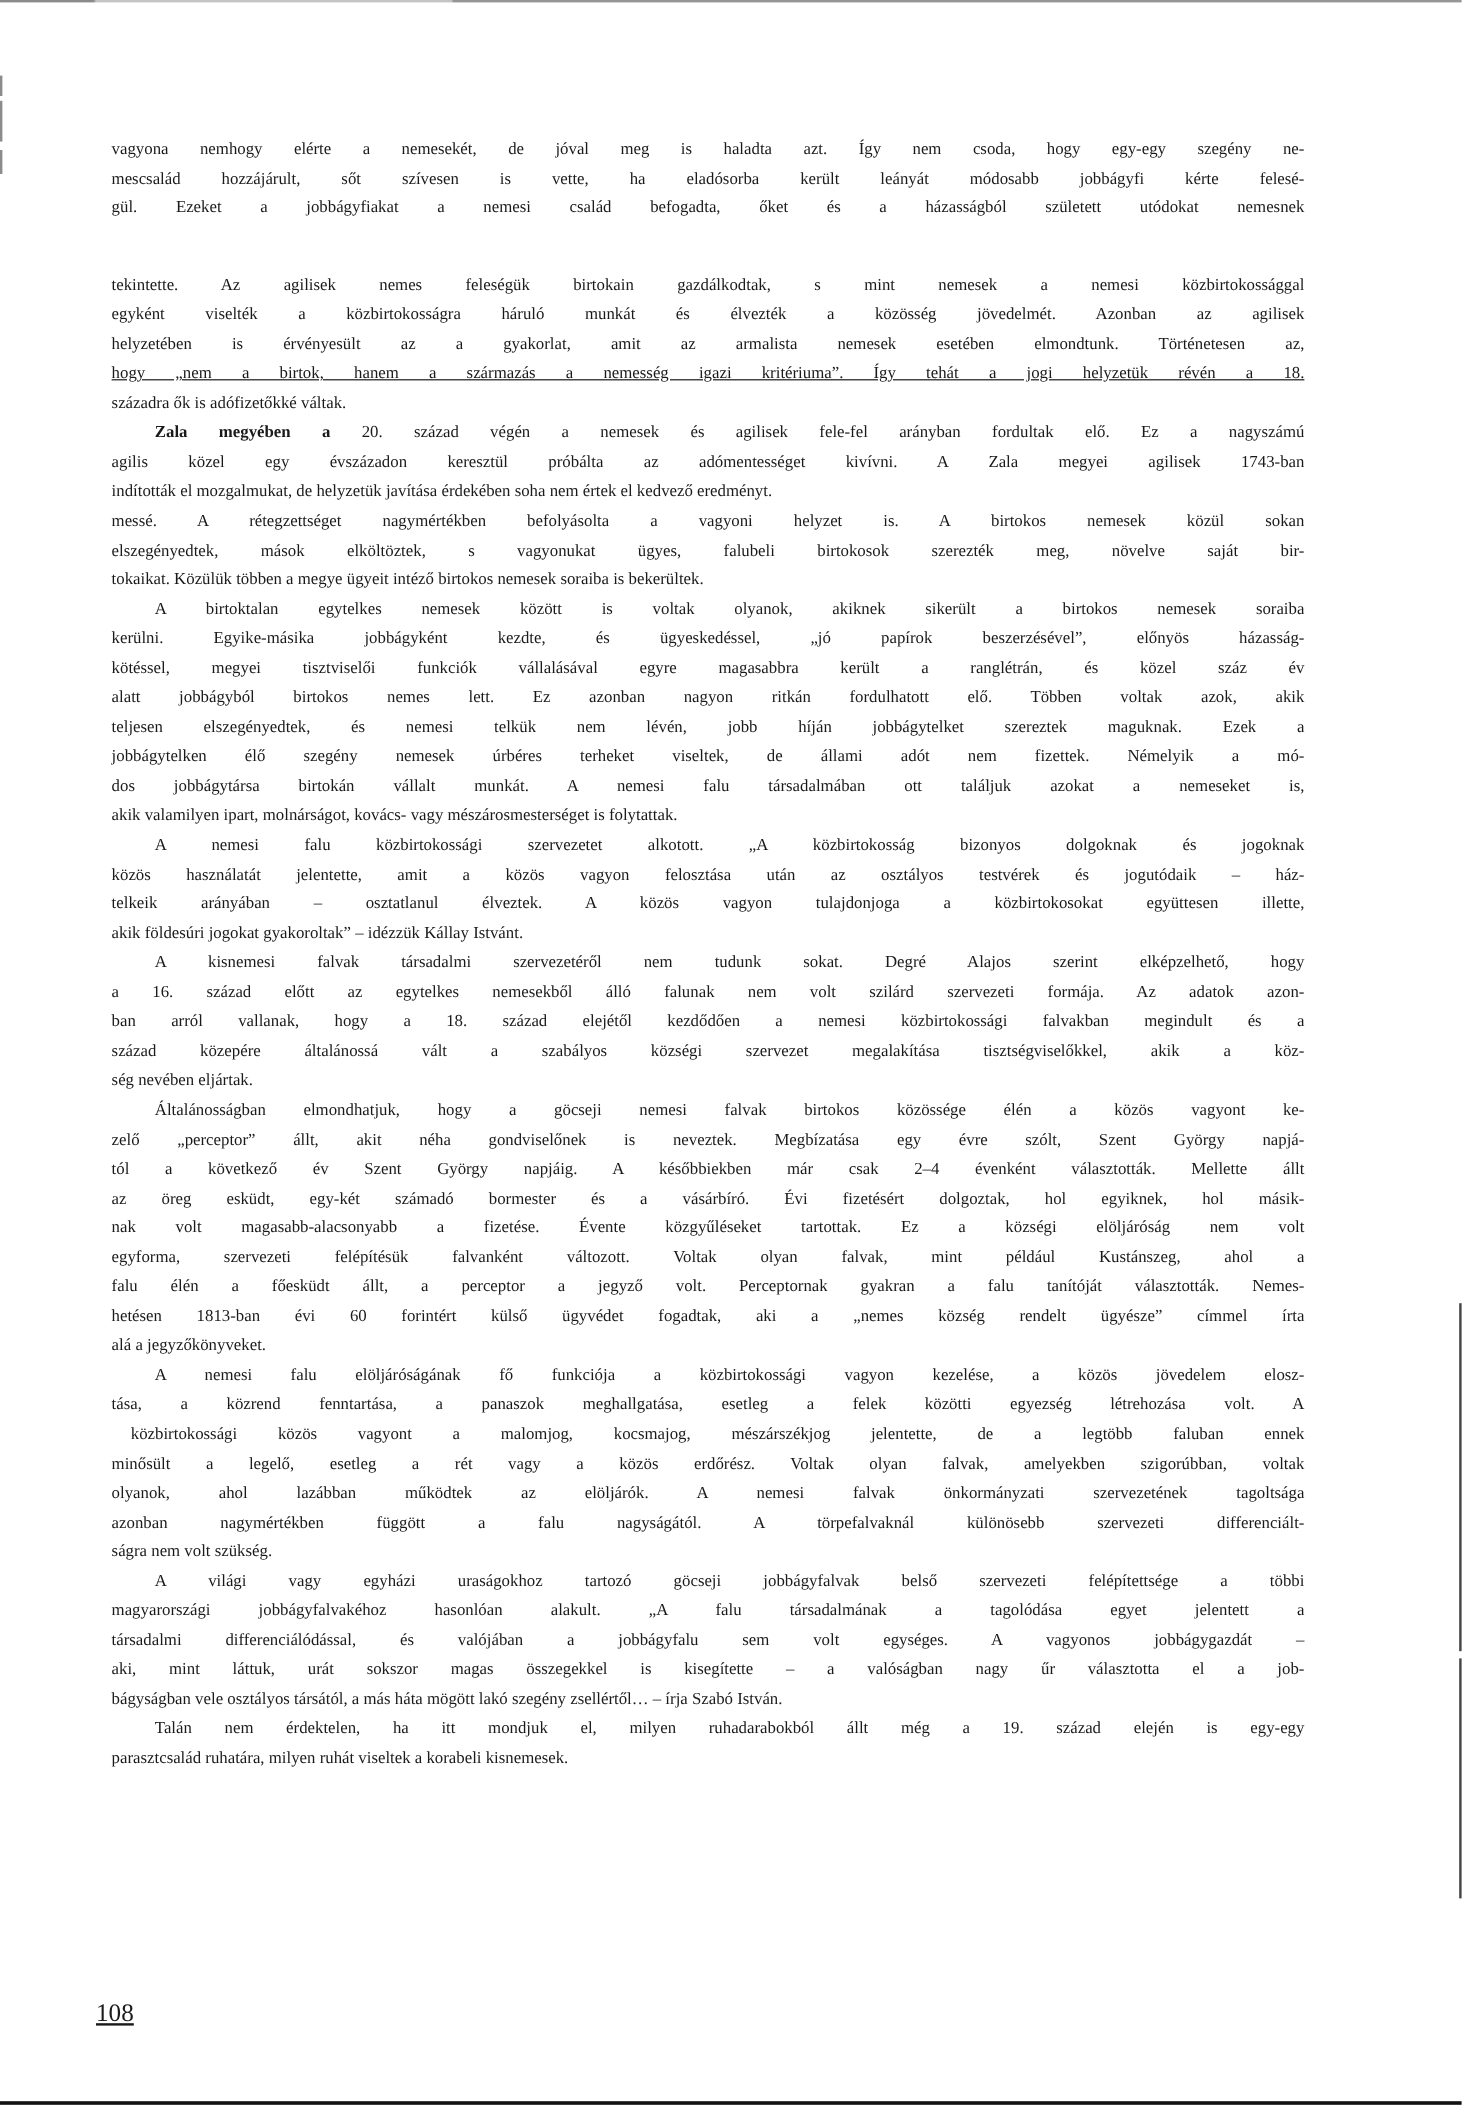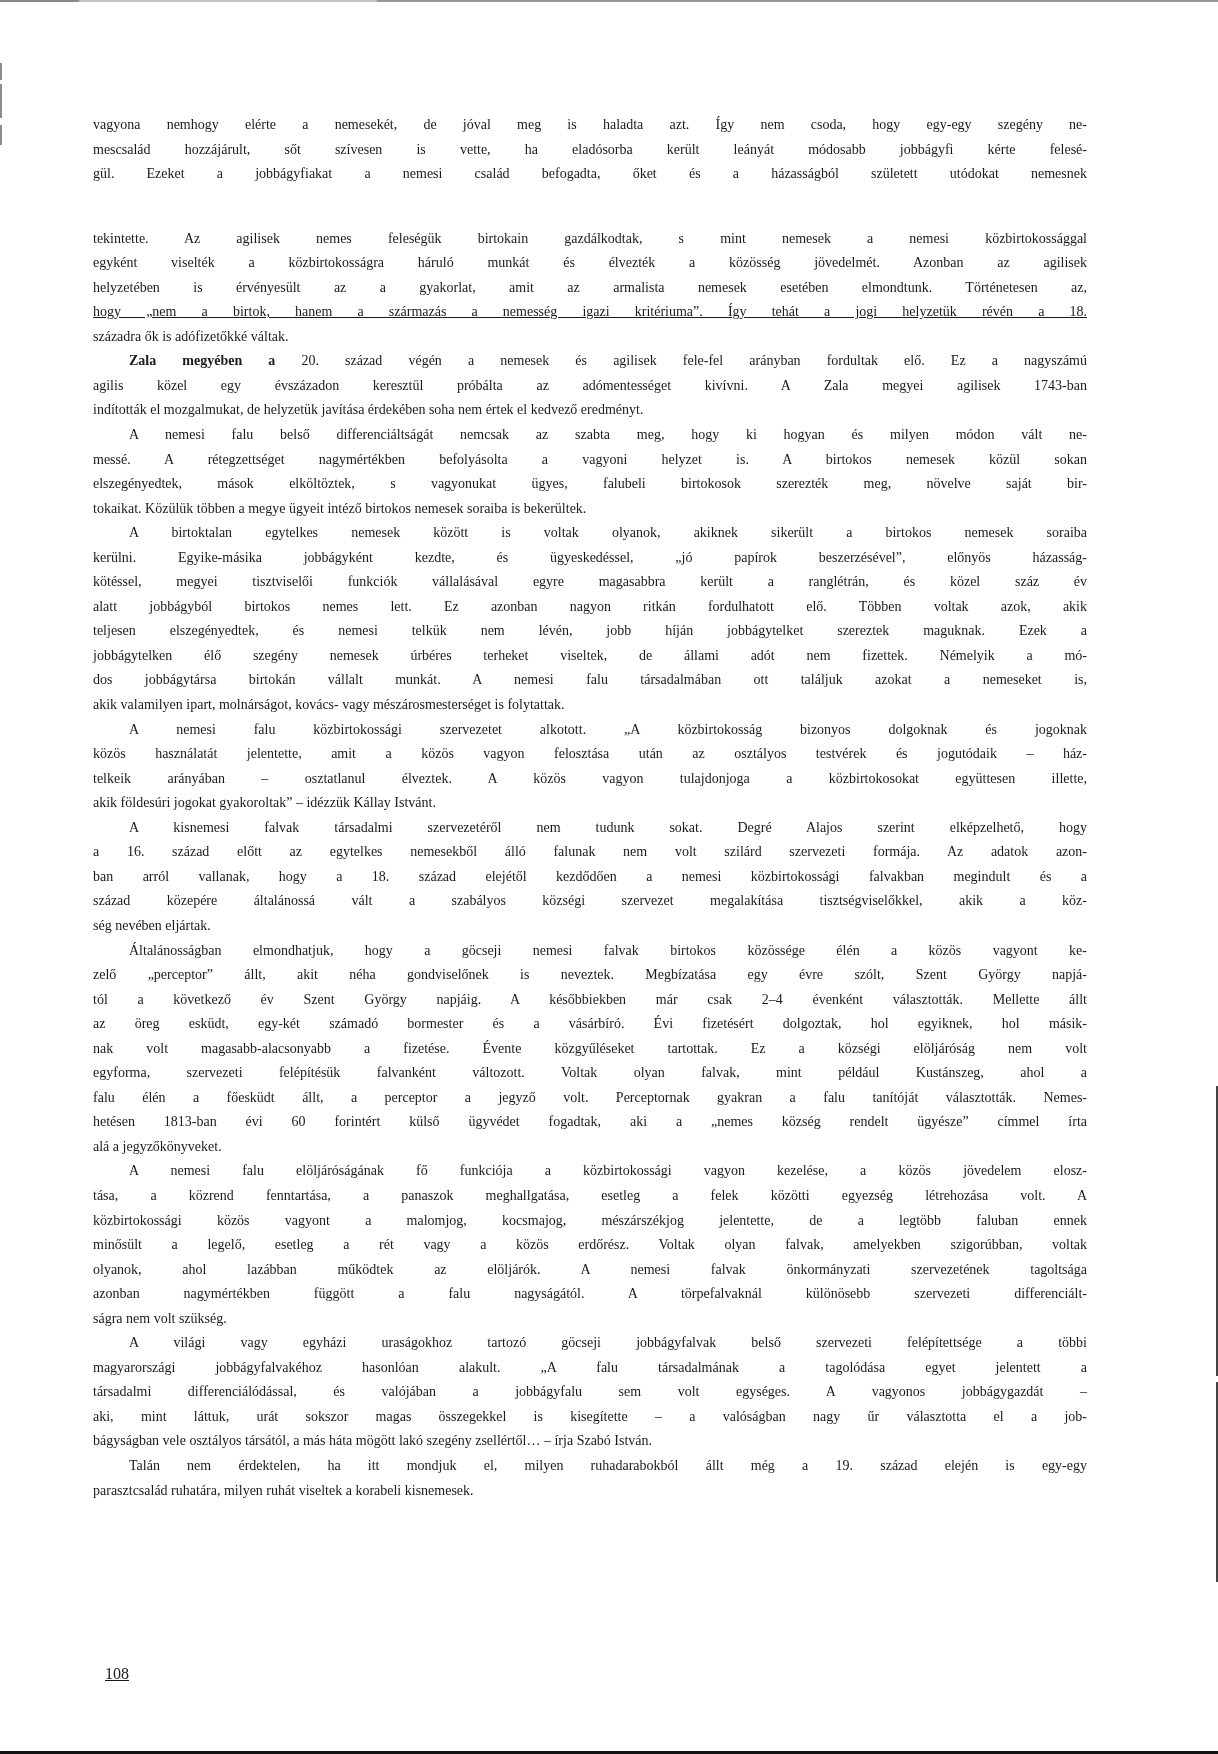--- a/index.html
+++ b/index.html
@@ -24,21 +24,21 @@
   .para { margin: 0; }
   .line {
     display: block; text-align: justify; text-align-last: justify;
     white-space: nowrap; height: 24.55px;
   }
   .line.last { text-align-last: left; }
   .line.indent { padding-left: 36px; }
   .line.short { text-align: left; text-align-last: left; }
   .bold { font-weight: bold; }
   .page-number {
-    position: absolute; left: 105px; top: 1665px; font-size: 16px; text-decoration: underline;
+    position: absolute; left: 80px; top: 1665px; font-size: 21px; text-decoration: underline;
   }
 </style>
 </head>
 <body>
 
 <div class="scan-top"></div>
 <div class="scan-left" style="top:63px;height:17px;"></div>
 <div class="scan-left" style="top:84px;height:34px;"></div>
 <div class="scan-left" style="top:125px;height:20px;"></div>
 <div class="scan-right" style="top:1086px;height:290px;"></div>
@@ -57,21 +57,20 @@
     <span class="line last short">századra ők is adófizetőkké váltak.</span>
   </p>
 
   <p class="para">
     <span class="line indent" style="white-space: nowrap;"><span class="bold">Zala megyében a </span><span>20. század végén a nemesek és agilisek fele-fel arányban fordultak elő. Ez a nagyszámú</span></span>
     <span class="line" style="white-space: nowrap;">agilis közel egy évszázadon keresztül próbálta az adómentességet kivívni. A Zala megyei agilisek 1743-ban</span>
     <span class="line last short">indították el mozgalmukat, de helyzetük javítása érdekében soha nem értek el kedvező eredményt.</span>
   </p>
 
   <p class="para">
-    <span class="line indent" style="white-space: nowrap;">A nemesi falu belső differenciáltságát nemcsak az szabta meg, hogy ki hogyan és milyen módon vált ne-</span>
     <span class="line" style="white-space: nowrap;">messé. A rétegzettséget nagymértékben befolyásolta a vagyoni helyzet is. A birtokos nemesek közül sokan</span>
     <span class="line" style="white-space: nowrap;">elszegényedtek, mások elköltöztek, s vagyonukat ügyes, falubeli birtokosok szerezték meg, növelve saját bir-</span>
     <span class="line last short">tokaikat. Közülük többen a megye ügyeit intéző birtokos nemesek soraiba is bekerültek.</span>
   </p>
 
   <p class="para">
     <span class="line indent" style="white-space: nowrap;">A birtoktalan egytelkes nemesek között is voltak olyanok, akiknek sikerült a birtokos nemesek soraiba</span>
     <span class="line" style="white-space: nowrap;">kerülni. Egyike-másika jobbágyként kezdte, és ügyeskedéssel, „jó papírok beszerzésével”, előnyös házasság-</span>
     <span class="line" style="white-space: nowrap;">kötéssel, megyei tisztviselői funkciók vállalásával egyre magasabbra került a ranglétrán, és közel száz év</span>
     <span class="line" style="white-space: nowrap;">alatt jobbágyból birtokos nemes lett. Ez azonban nagyon ritkán fordulhatott elő. Többen voltak azok, akik</span>
@@ -104,21 +103,21 @@
     <span class="line" style="white-space: nowrap;">nak volt magasabb-alacsonyabb a fizetése. Évente közgyűléseket tartottak. Ez a községi elöljáróság nem volt</span>
     <span class="line" style="white-space: nowrap;">egyforma, szervezeti felépítésük falvanként változott. Voltak olyan falvak, mint például Kustánszeg, ahol a</span>
     <span class="line" style="white-space: nowrap;">falu élén a főesküdt állt, a perceptor a jegyző volt. Perceptornak gyakran a falu tanítóját választották. Nemes-</span>
     <span class="line" style="white-space: nowrap;">hetésen 1813-ban évi 60 forintért külső ügyvédet fogadtak, aki a „nemes község rendelt ügyésze” címmel írta</span>
     <span class="line last short">alá a jegyzőkönyveket.</span>
   </p>
 
   <p class="para">
     <span class="line indent" style="white-space: nowrap;">A nemesi falu elöljáróságának fő funkciója a közbirtokossági vagyon kezelése, a közös jövedelem elosz-</span>
     <span class="line" style="white-space: nowrap;">tása, a közrend fenntartása, a panaszok meghallgatása, esetleg a felek közötti egyezség létrehozása volt. A</span>
-    <span class="line" style="white-space: nowrap;">közbirtokossági közös vagyont a malomjog, kocsmajog, mészárszékjog jelentette, de a legtöbb faluban ennek</span>
+    <span class="line" style="white-space: nowrap; margin-left: 16px;">közbirtokossági közös vagyont a malomjog, kocsmajog, mészárszékjog jelentette, de a legtöbb faluban ennek</span>
     <span class="line" style="white-space: nowrap;">minősült a legelő, esetleg a rét vagy a közös erdőrész. Voltak olyan falvak, amelyekben szigorúbban, voltak</span>
     <span class="line" style="white-space: nowrap;">olyanok, ahol lazábban működtek az elöljárók. A nemesi falvak önkormányzati szervezetének tagoltsága</span>
     <span class="line" style="white-space: nowrap;">azonban nagymértékben függött a falu nagyságától. A törpefalvaknál különösebb szervezeti differenciált-</span>
     <span class="line last short">ságra nem volt szükség.</span>
   </p>
 
   <p class="para">
     <span class="line indent" style="white-space: nowrap;">A világi vagy egyházi uraságokhoz tartozó göcseji jobbágyfalvak belső szervezeti felépítettsége a többi</span>
     <span class="line" style="white-space: nowrap;">magyarországi jobbágyfalvakéhoz hasonlóan alakult. „A falu társadalmának a tagolódása egyet jelentett a</span>
     <span class="line" style="white-space: nowrap;">társadalmi differenciálódással, és valójában a jobbágyfalu sem volt egységes. A vagyonos jobbágygazdát –</span>

